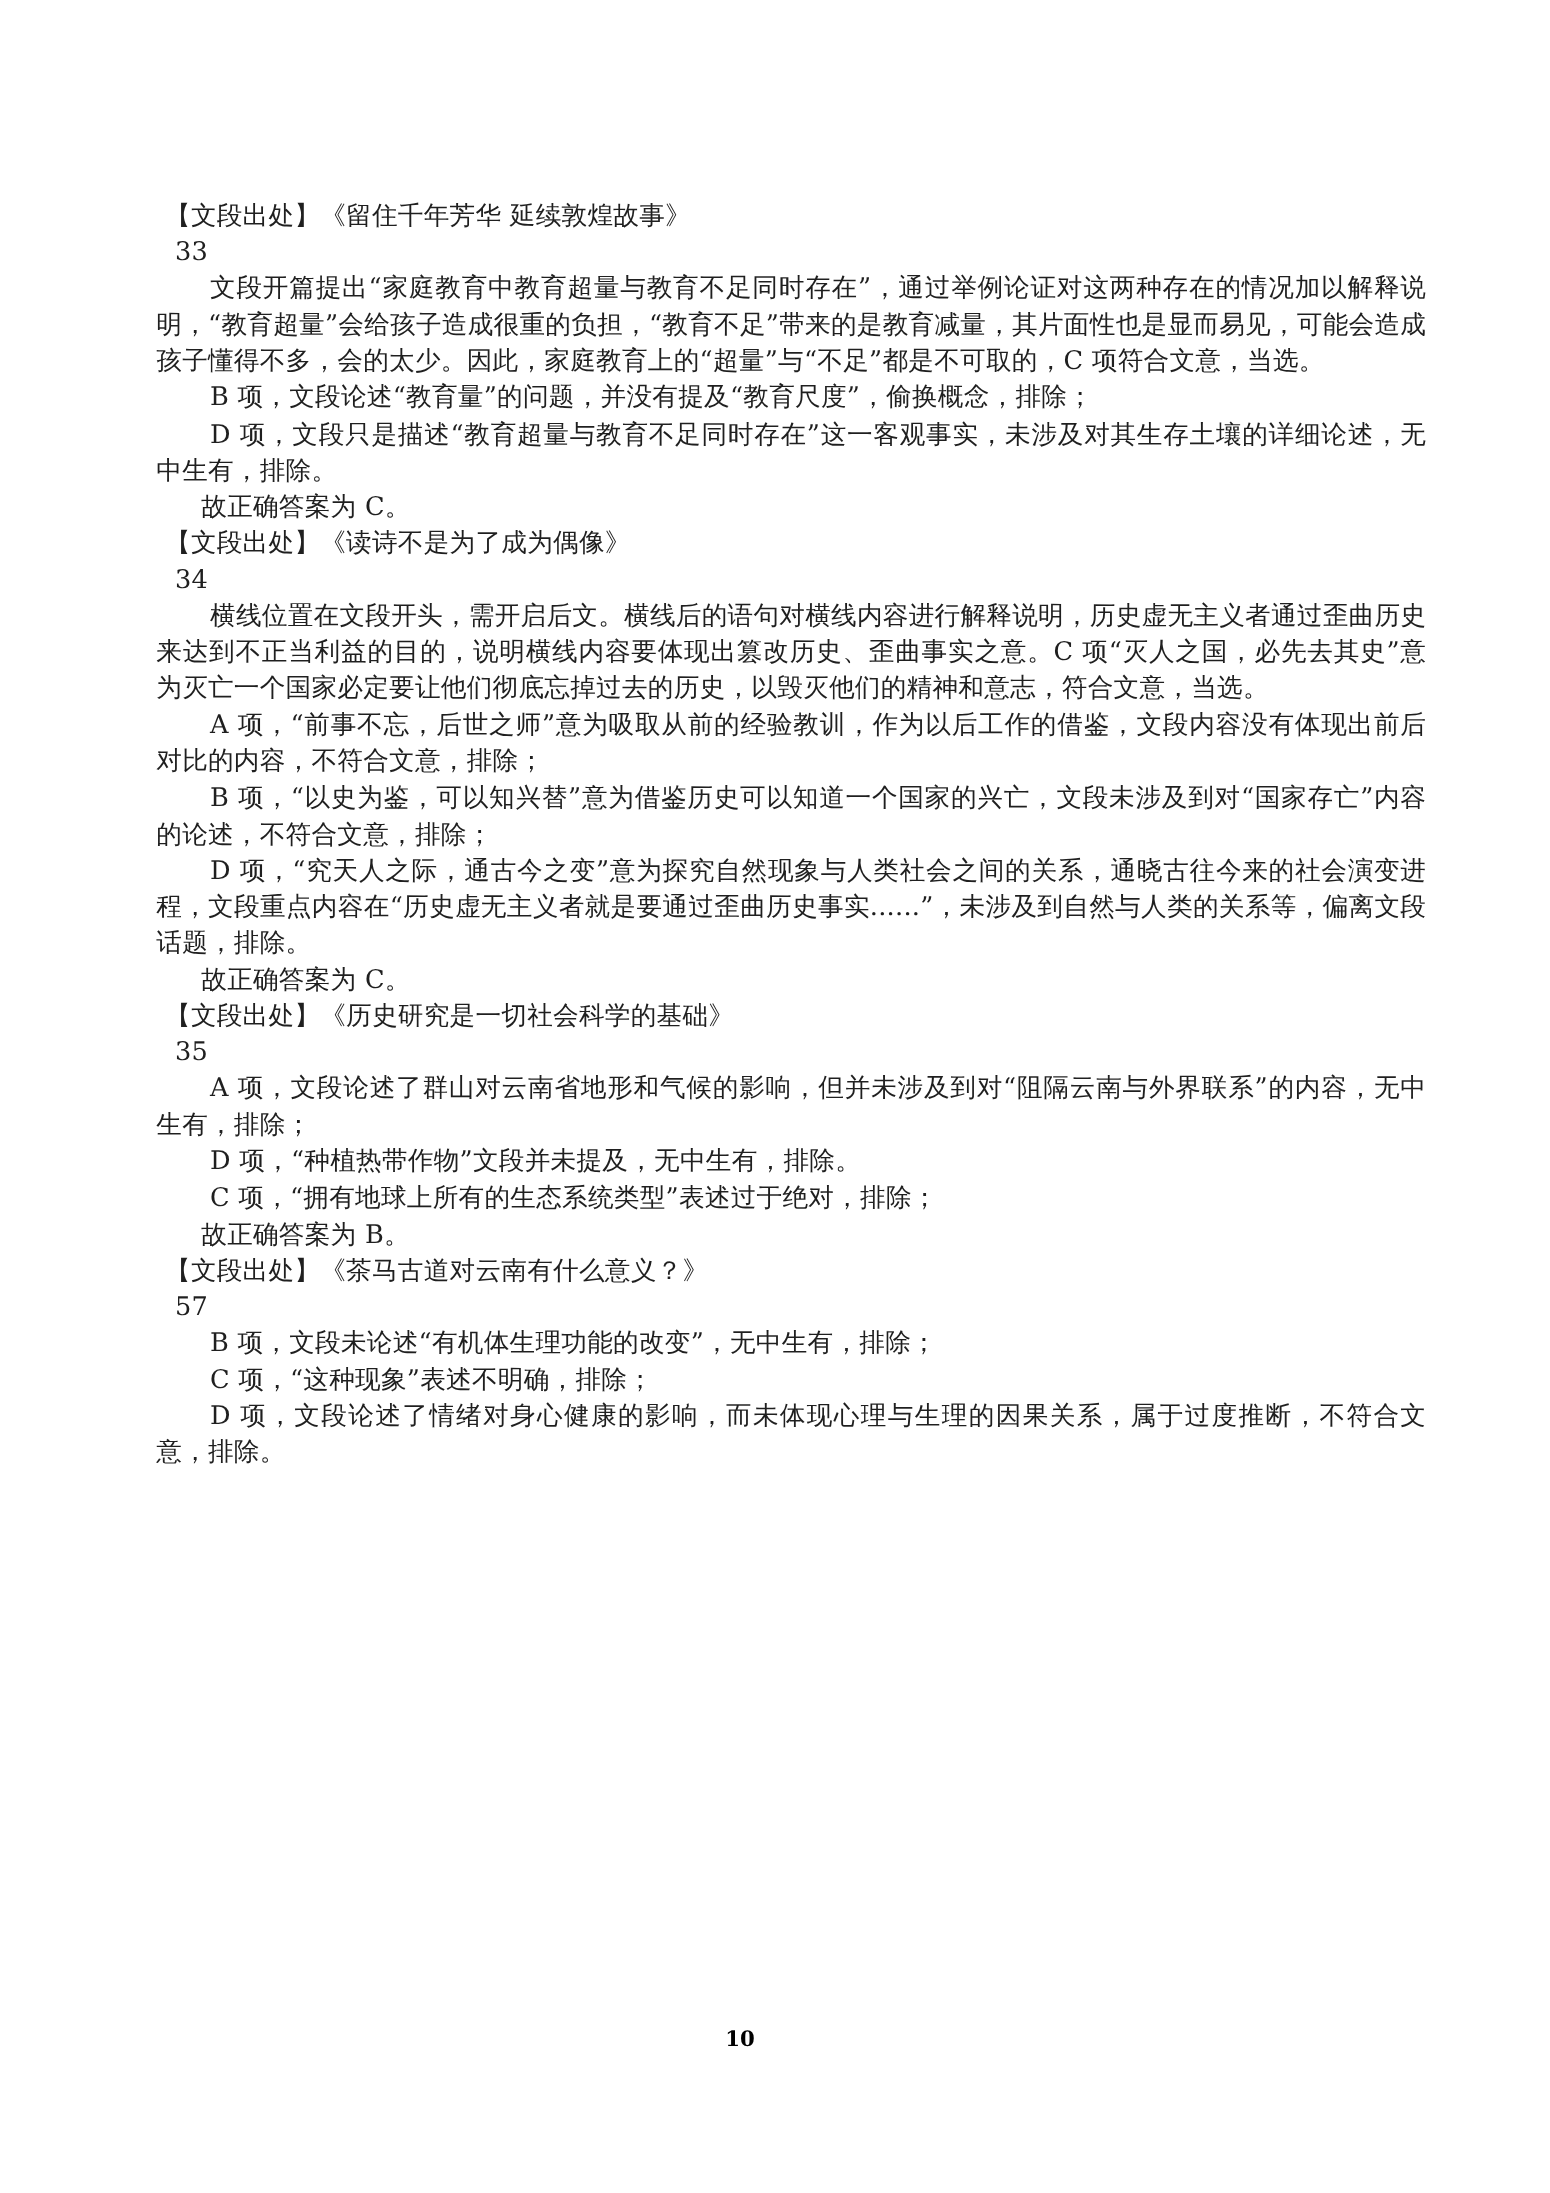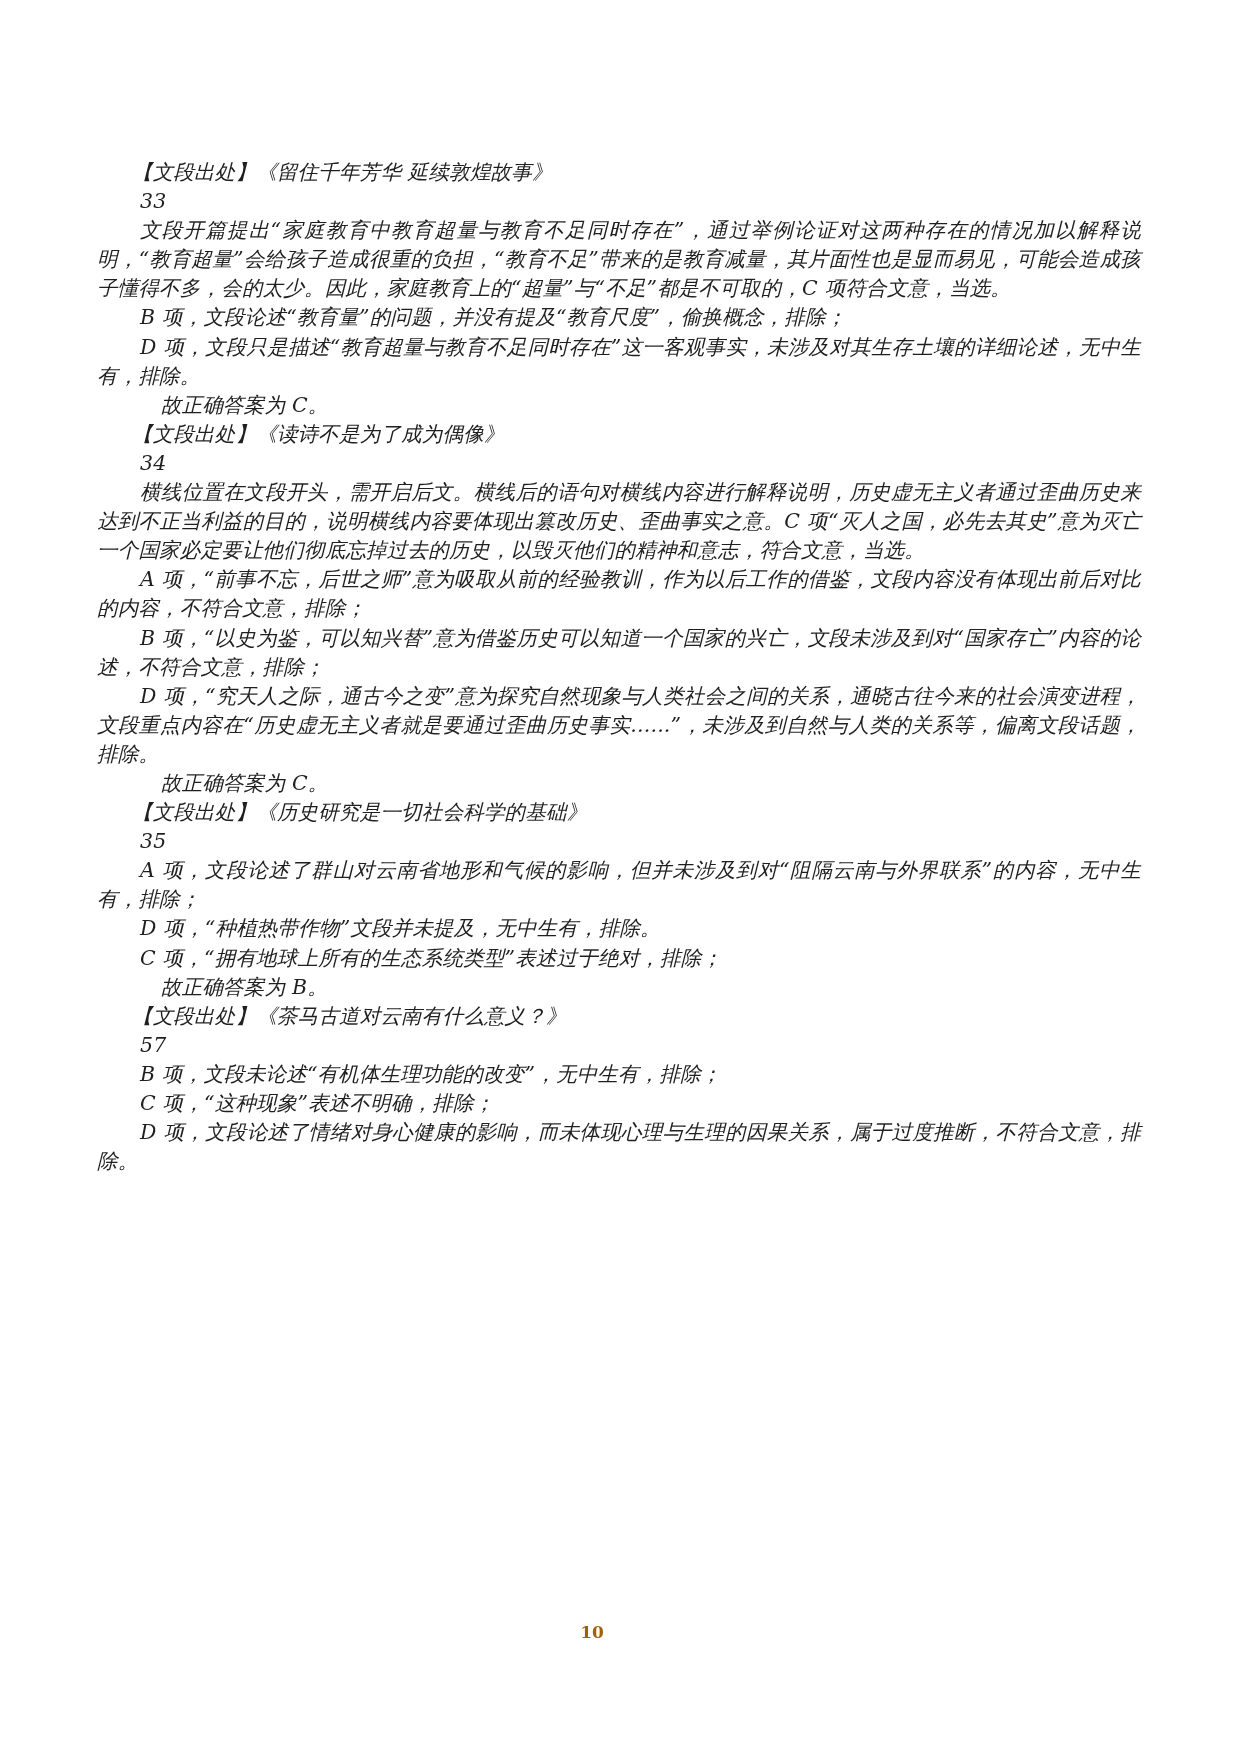--- a/index.html
+++ b/index.html
@@ -23,36 +23,35 @@
     }
     .line {
       font-size: 20.5px;
       line-height: 29.1px;
       letter-spacing: 0.2px;
       text-align: justify;
       text-align-last: left;
       margin: 0;
       white-space: normal;
       word-break: break-all;
-      font-style: italic;
     }
-    .indent { text-indent: 43px; }
+    .indent { text-indent: 43px; margin-left: 28px; }
     .source { text-indent: 43px; margin-left: -8px; }
     .qnum { text-indent: 43px; }
     .answer { text-indent: 64px; }
     .page-number {
       position: absolute;
       left: 0;
       width: 1184px;
       top: 1622px;
       text-align: center;
       font-family: "DejaVu Serif", "Liberation Serif", serif;
       font-size: 17px;
       font-weight: bold;
-      color: #a16207;
+      color: #000000;
     }
   </style>
 </head>
 <body>
 
 <div class="page">
   <p class="line source">【文段出处】《留住千年芳华 延续敦煌故事》</p>
   <p class="line qnum">33</p>
   <p class="line indent">文段开篇提出“家庭教育中教育超量与教育不足同时存在”，通过举例论证对这两种存在的情况加以解释说明，“教育超量”会给孩子造成很重的负担，“教育不足”带来的是教育减量，其片面性也是显而易见，可能会造成孩子懂得不多，会的太少。因此，家庭教育上的“超量”与“不足”都是不可取的，C 项符合文意，当选。</p>
   <p class="line indent">B 项，文段论述“教育量”的问题，并没有提及“教育尺度”，偷换概念，排除；</p>

